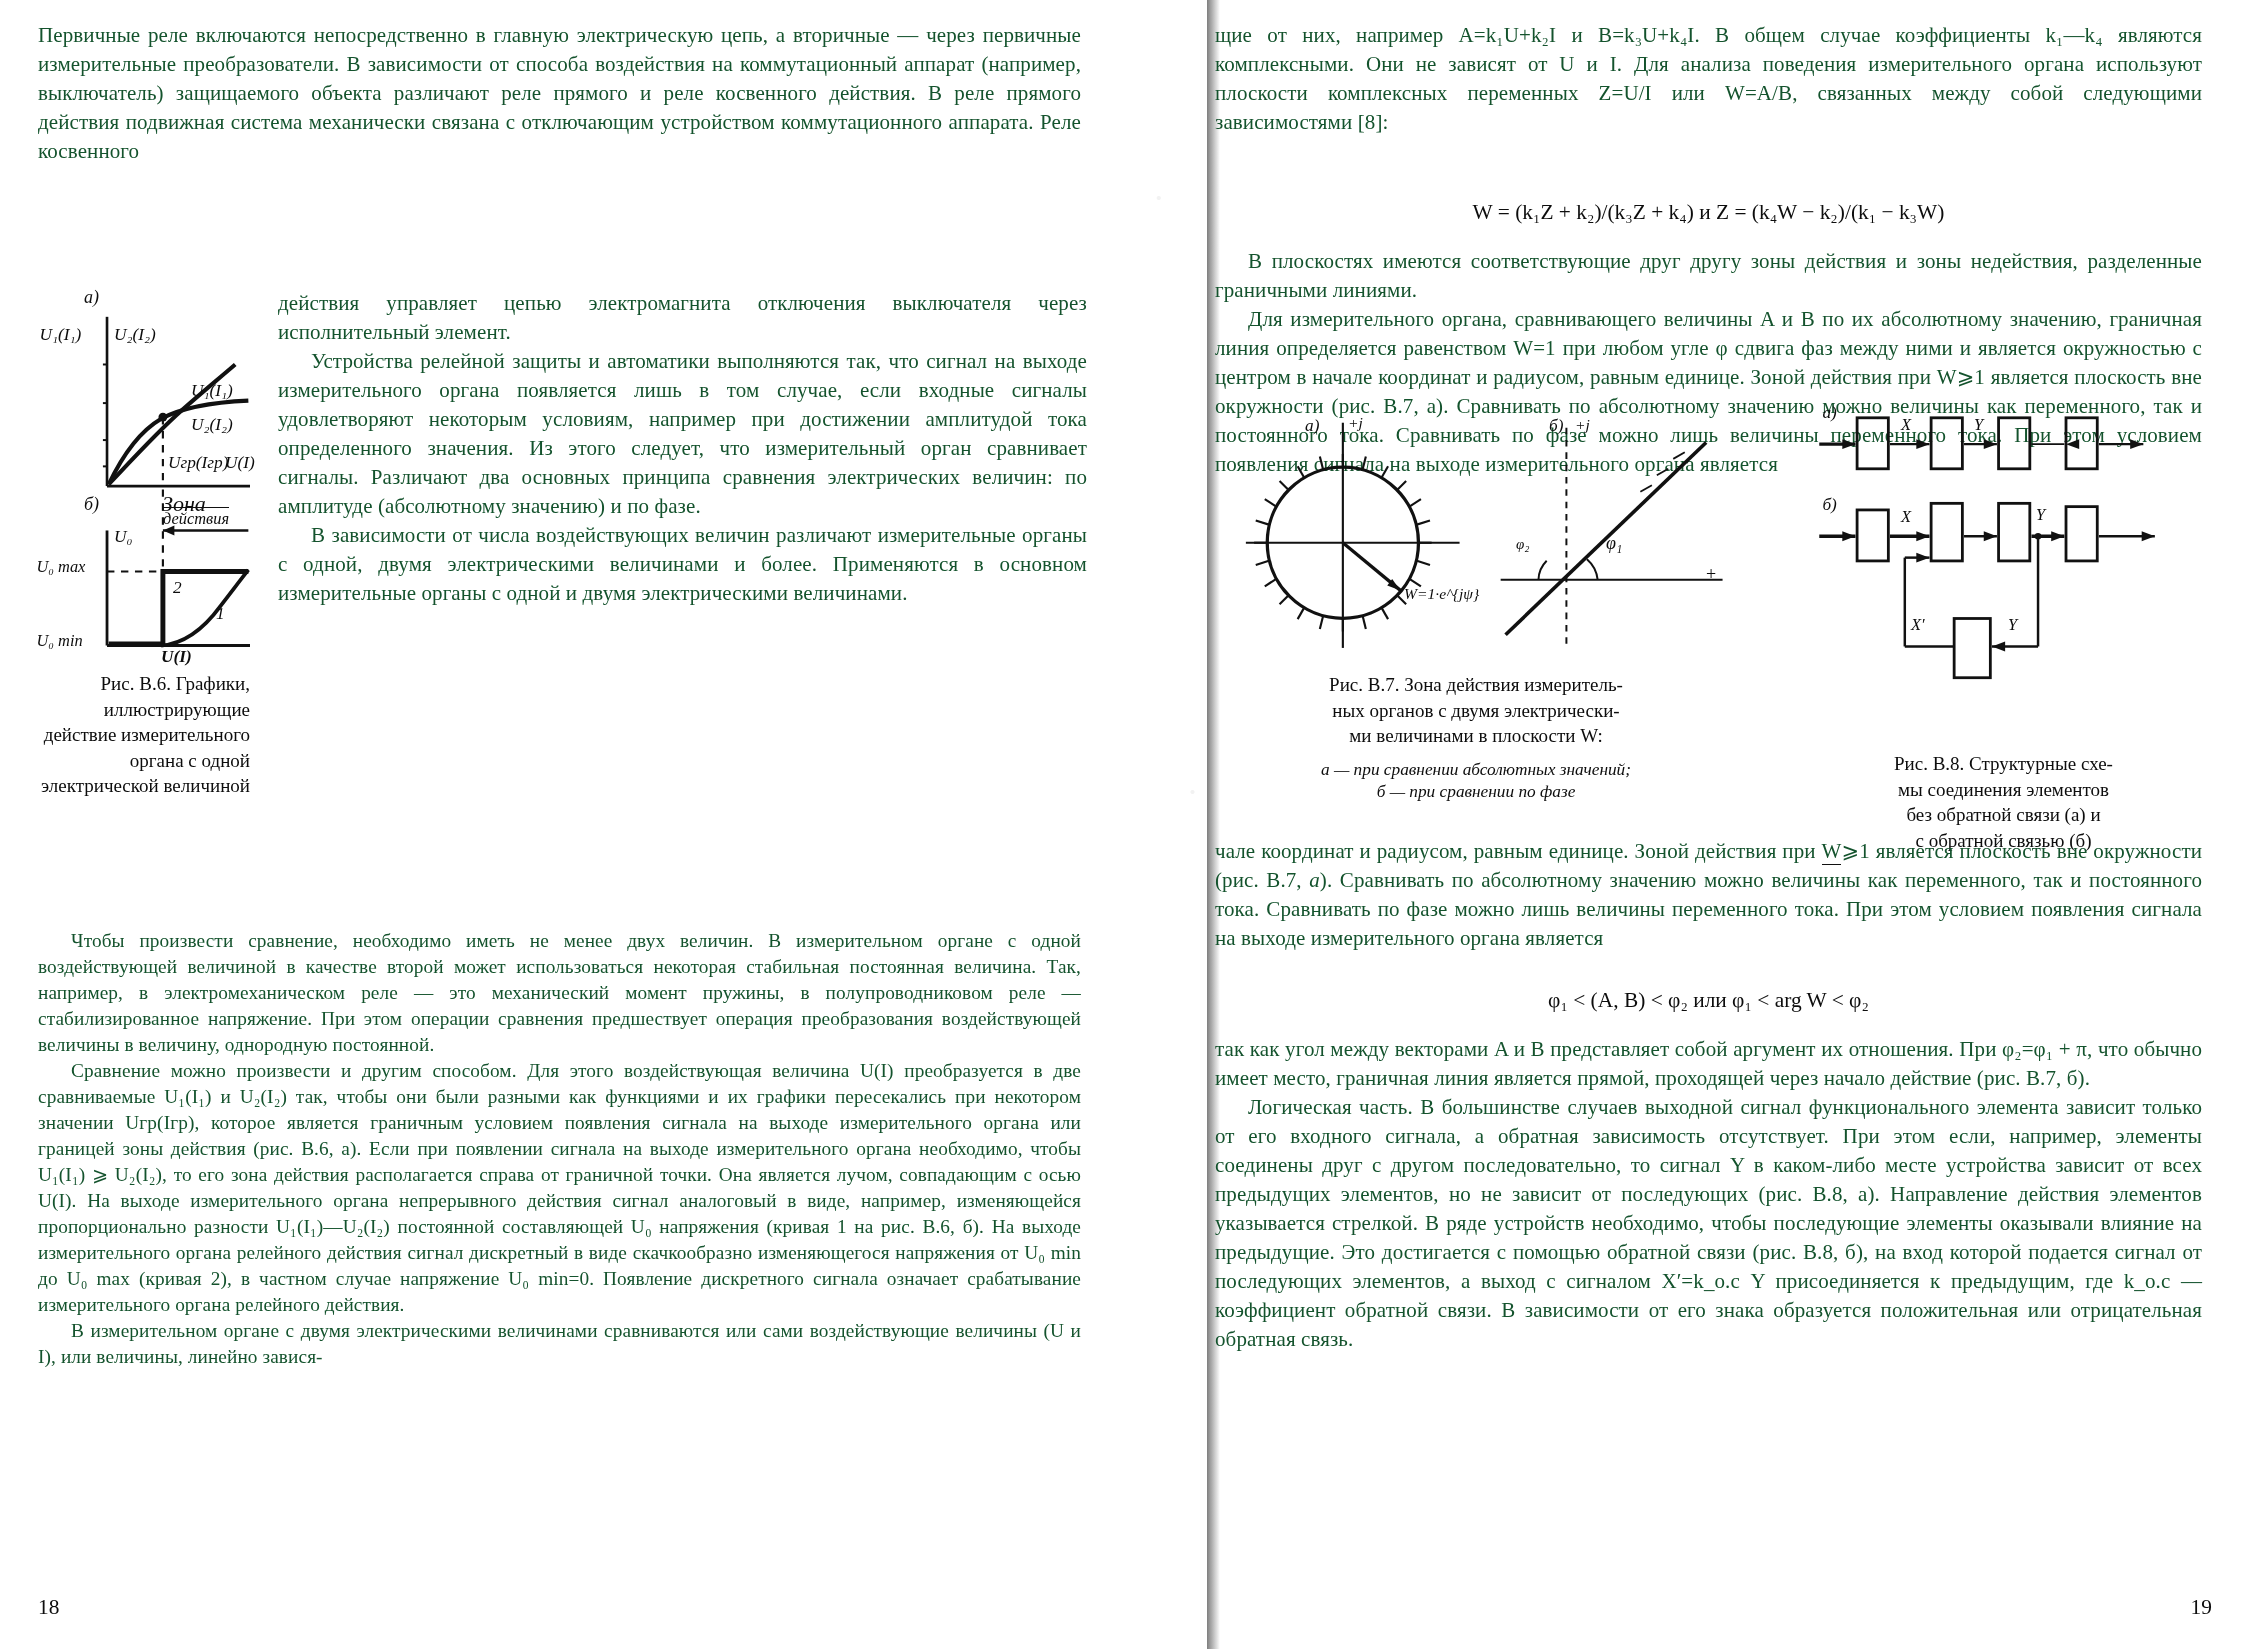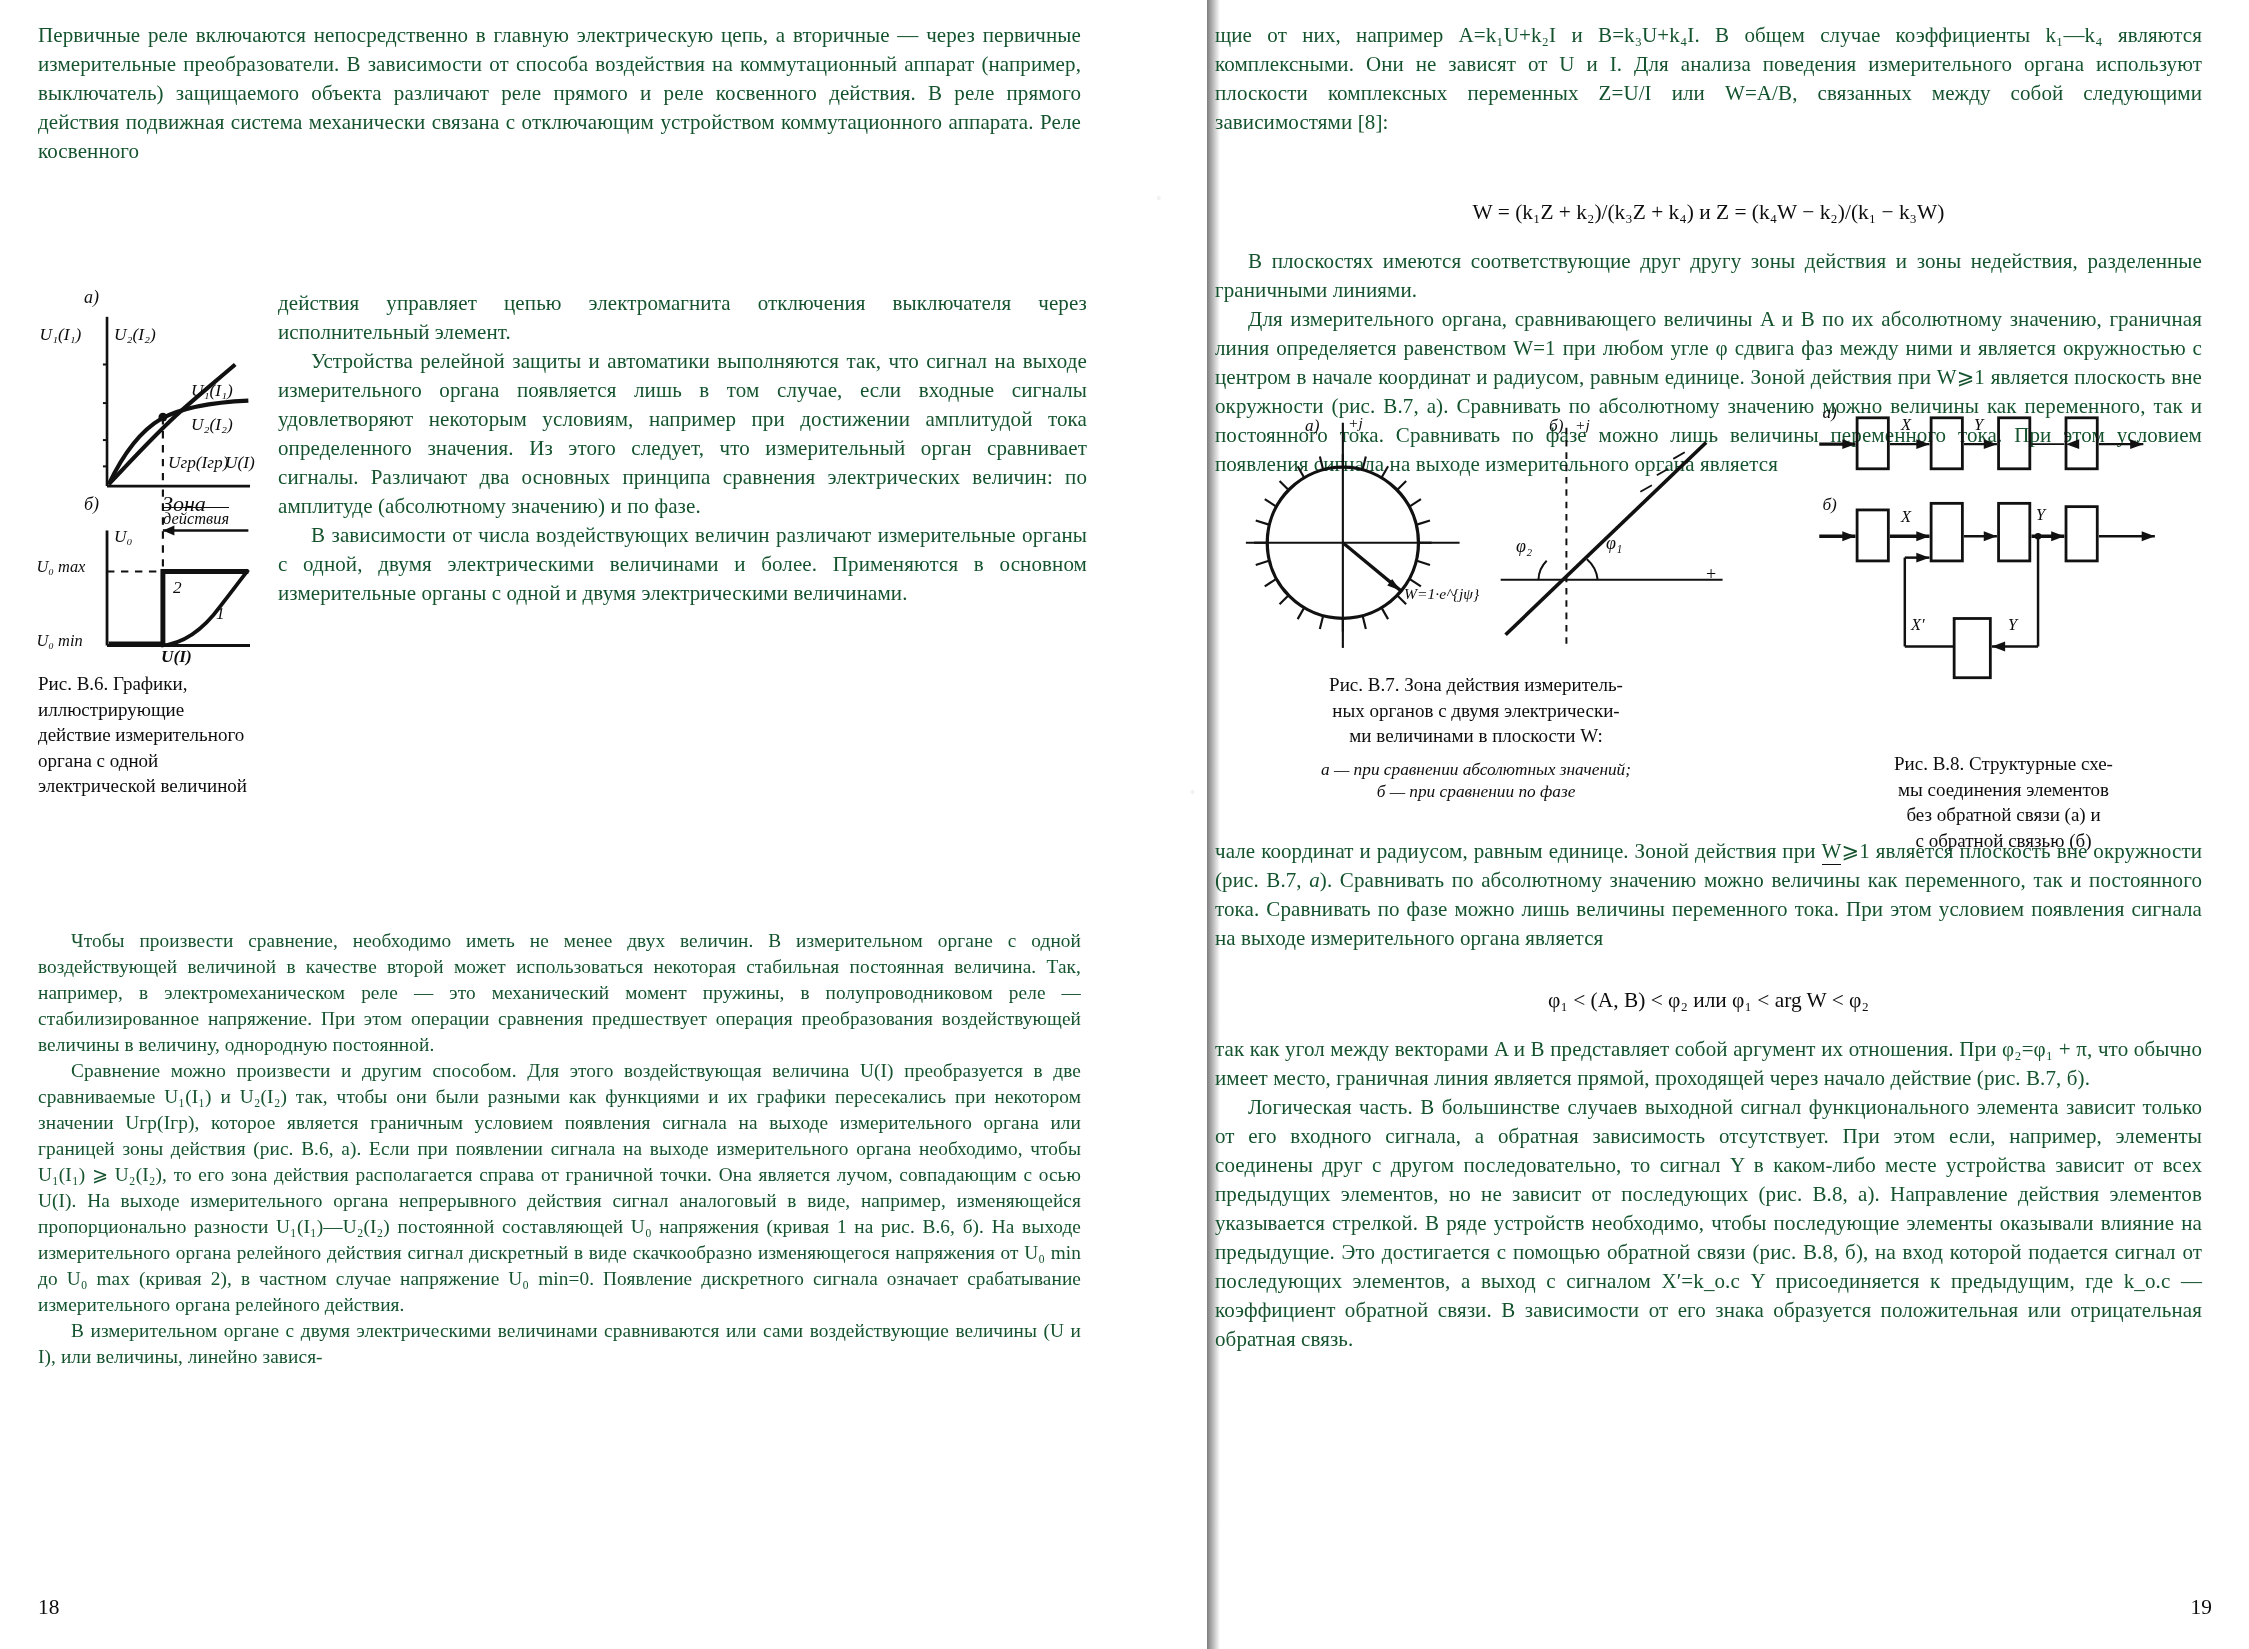--- a/index.html
+++ b/index.html
@@ -47,21 +47,21 @@
 
   
   .figB6{
     position:absolute;left:38px;top:292px;width:212px;
   }
   .fig6-plot{position:relative;width:212px;height:366px;}
   .lbl{position:absolute;font-family:"Liberation Serif",serif;white-space:nowrap;}
   .lbl-i{font-style:italic;}
   .cap{
     font-family:"Liberation Serif",serif;font-size:19px;line-height:25.5px;
-    text-align:left;
+    text-align:right;
   }
 
   
   .figB7{position:absolute;left:1213px;top:485px;width:526px;}
   .figB8{position:absolute;left:1801px;top:477px;width:411px;}
   .cap7,.cap8{
     font-family:"Liberation Serif",serif;font-size:19px;line-height:25.5px;text-align:center;
   }
   .cap-sub{font-size:17.3px;line-height:22px;text-align:center;}
 
@@ -231,21 +231,21 @@
           <path d="M396,205 A34,34 0 0,1 406,182" fill="none" stroke="#111" stroke-width="2.4"></path>
         </g>
       </svg>
 
       <span class="lbl lbl-i" style="position:absolute;left:92px;top:5px;font-size:17.3px;">а)</span>
       <span class="lbl lbl-i" style="position:absolute;left:135px;top:3.3px;font-size:15.6px;">+j</span>
       <span class="lbl lbl-i" style="position:absolute;left:191px;top:174px;font-size:15.6px;">W=1·e^{jψ}</span>
       <span class="lbl lbl-i" style="position:absolute;left:336px;top:5px;font-size:17.3px;">б)</span>
       <span class="lbl lbl-i" style="position:absolute;left:362px;top:5px;font-size:15.6px;">+j</span>
       <span class="lbl lbl-i" style="position:absolute;left:393px;top:122px;font-size:18px;">φ₁</span>
-      <span class="lbl lbl-i" style="position:absolute;left:303px;top:125px;font-size:18px;">φ₂</span>
+      <span class="lbl lbl-i" style="position:absolute;left:303px;top:125px;font-size:15px;">φ₂</span>
       <span class="lbl" style="position:absolute;left:493px;top:153px;font-size:18px;">+</span>
 
       <div class="cap7" style="margin-top:10px;width:526px;">
         <div>Рис. В.7. Зона действия измеритель-</div>
         <div>ных органов с двумя электрически-</div>
         <div>ми величинами в плоскости W:</div>
       </div>
       <div class="cap-sub" style="margin-top:10px;width:526px;">
         <div class="ital">а — при сравнении абсолютных значений;</div>
         <div class="ital">б — при сравнении по фазе</div>

